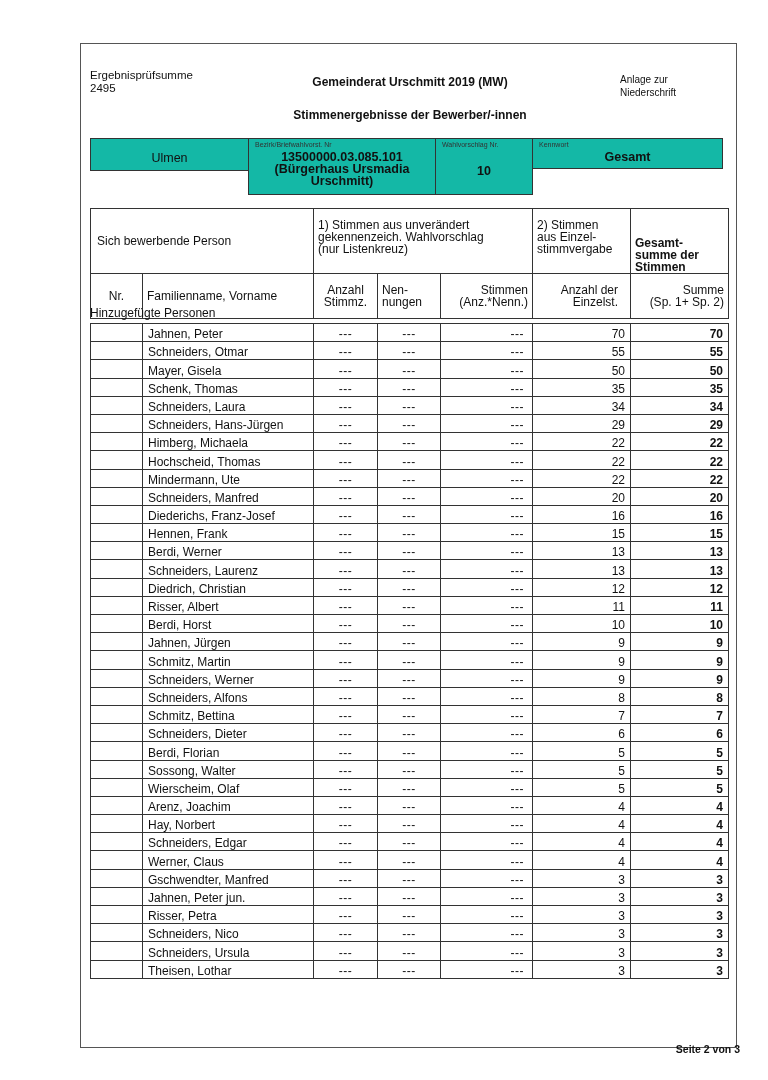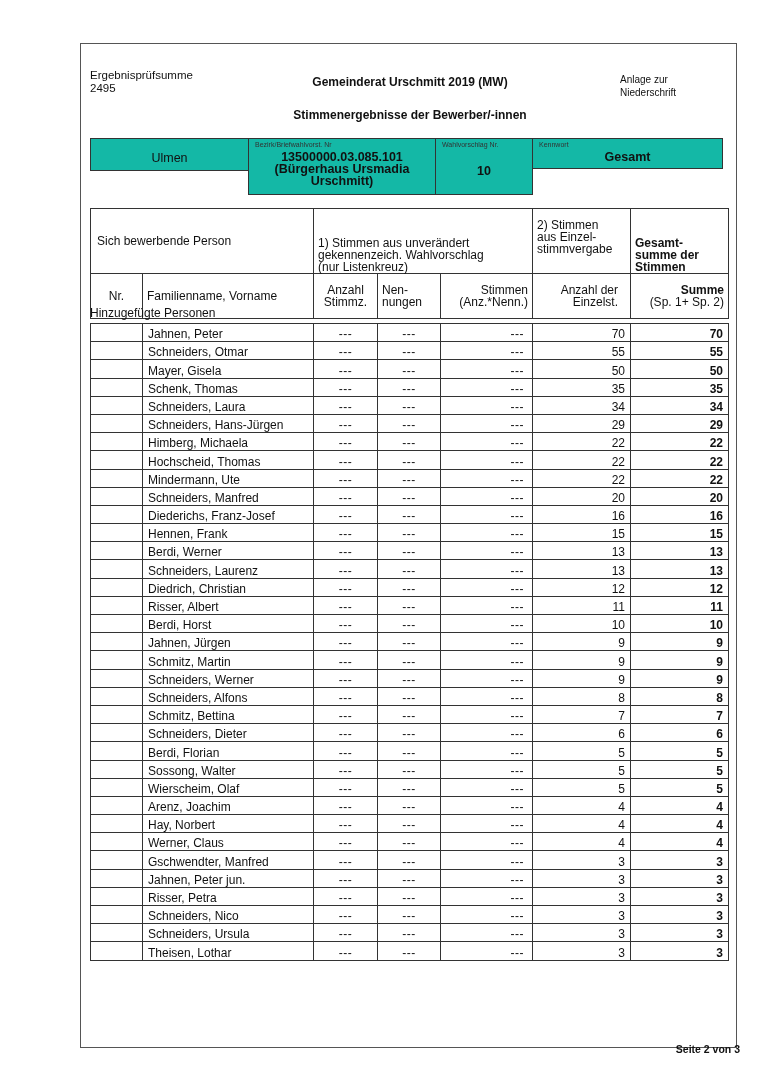--- a/index.html
+++ b/index.html
@@ -80,21 +80,21 @@
       <col style="width:171px">
       <col style="width:64px">
       <col style="width:63px">
       <col style="width:92px">
       <col style="width:98px">
       <col style="width:98px">
   </colgroup>
   <tbody>
       <tr style="height:58px">
     <td colspan="2" style="padding-left:6px">Sich bewerbende Person</td>
-    <td colspan="3" style="vertical-align:top;padding-top:28px">
+    <td colspan="3" style="vertical-align:top;padding-top:10px">
       <div>1) Stimmen aus unverändert</div>
       <div>gekennenzeich. Wahlvorschlag</div>
       <div>(nur Listenkreuz)</div>
     </td>
     <td style="vertical-align:top;padding-top:10px">
       <div>2) Stimmen</div>
       <div>aus Einzel-</div>
       <div>stimmvergabe</div>
     </td>
     <td style="vertical-align:top;padding-top:28px;font-weight:bold">
@@ -116,21 +116,21 @@
     </td>
     <td style="text-align:right">
       <div>Stimmen</div>
       <div>(Anz.*Nenn.)</div>
     </td>
     <td style="text-align:right;padding-right:12px">
       <div>Anzahl der</div>
       <div>Einzelst.</div>
     </td>
     <td style="text-align:right">
-      <div style="font-weight:bold">Summe</div>
+      <div style="font-weight:normal">Summe</div>
       <div>(Sp. 1+ Sp. 2)</div>
     </td>
   </tr>
 </tbody>
   </table>
 
 <div class="abs section-label">Hinzugefügte Personen</div>
 
 <table class="data">
   <colgroup>
@@ -390,29 +390,38 @@
         <td></td>
         <td class="name">Hay, Norbert</td>
         <td class="dash">---</td>
         <td class="dash">---</td>
         <td class="dash right">---</td>
         <td class="num">4</td>
         <td class="sum">4</td>
       </tr>
       <tr>
         <td></td>
-        <td class="name">Werner, Claus</td>
+        <td class="name">Schneiders, Edgar</td>
         <td class="dash">---</td>
         <td class="dash">---</td>
         <td class="dash right">---</td>
         <td class="num">4</td>
         <td class="sum">4</td>
       </tr>
       <tr>
         <td></td>
+        <td class="name">Werner, Claus</td>
+        <td class="dash">---</td>
+        <td class="dash">---</td>
+        <td class="dash right">---</td>
+        <td class="num">4</td>
+        <td class="sum">4</td>
+      </tr>
+      <tr>
+        <td></td>
         <td class="name">Gschwendter, Manfred</td>
         <td class="dash">---</td>
         <td class="dash">---</td>
         <td class="dash right">---</td>
         <td class="num">3</td>
         <td class="sum">3</td>
       </tr>
       <tr>
         <td></td>
         <td class="name">Jahnen, Peter jun.</td>

